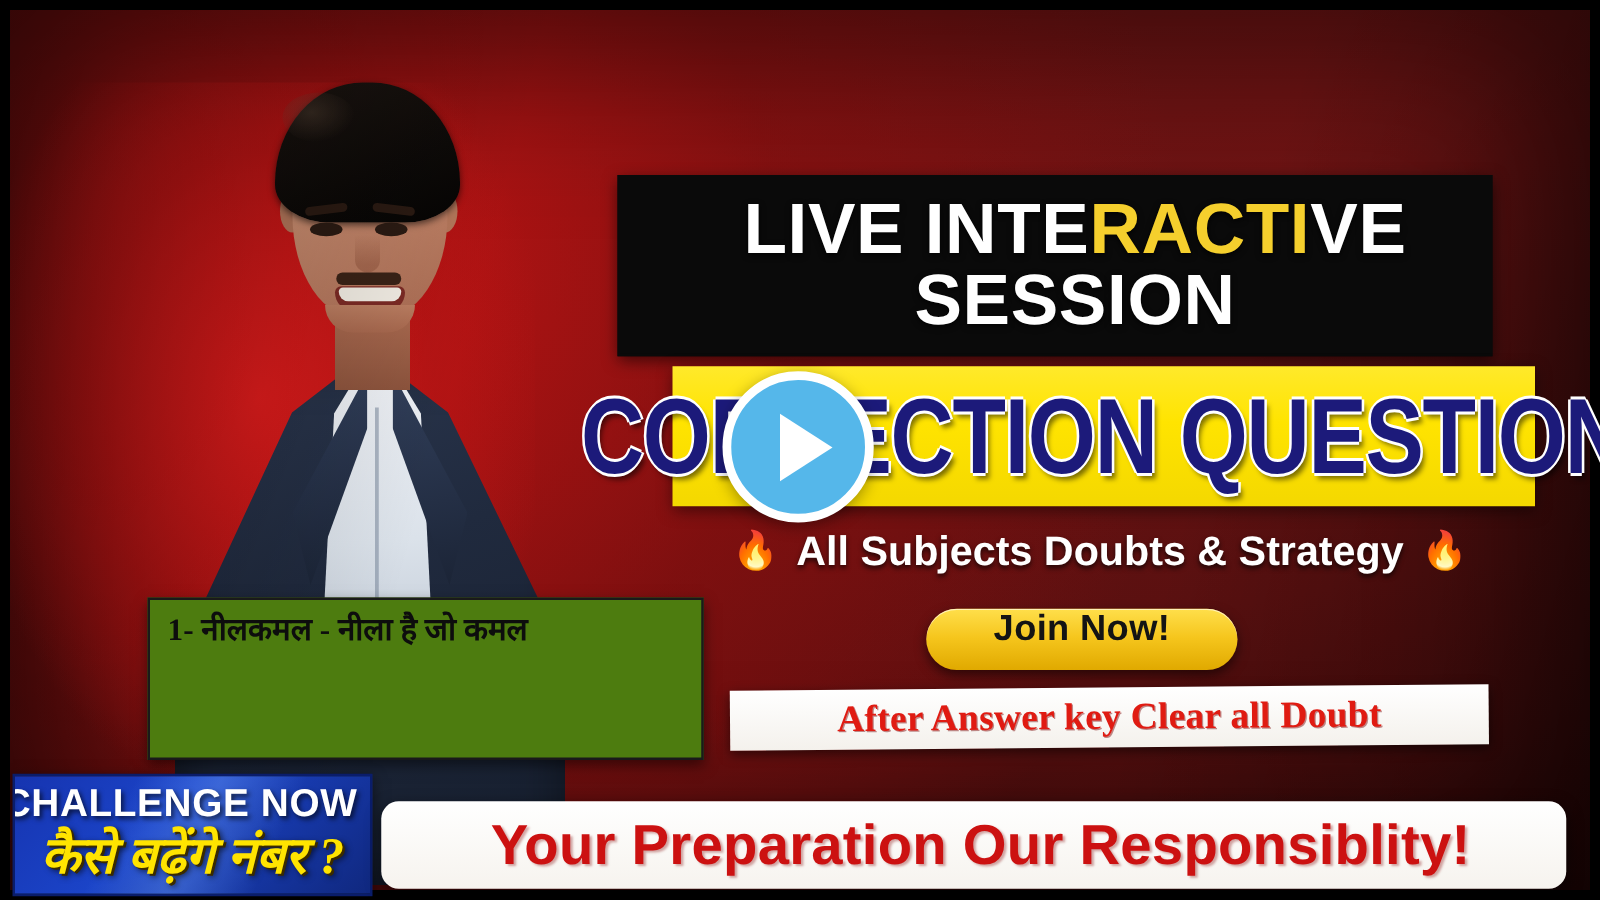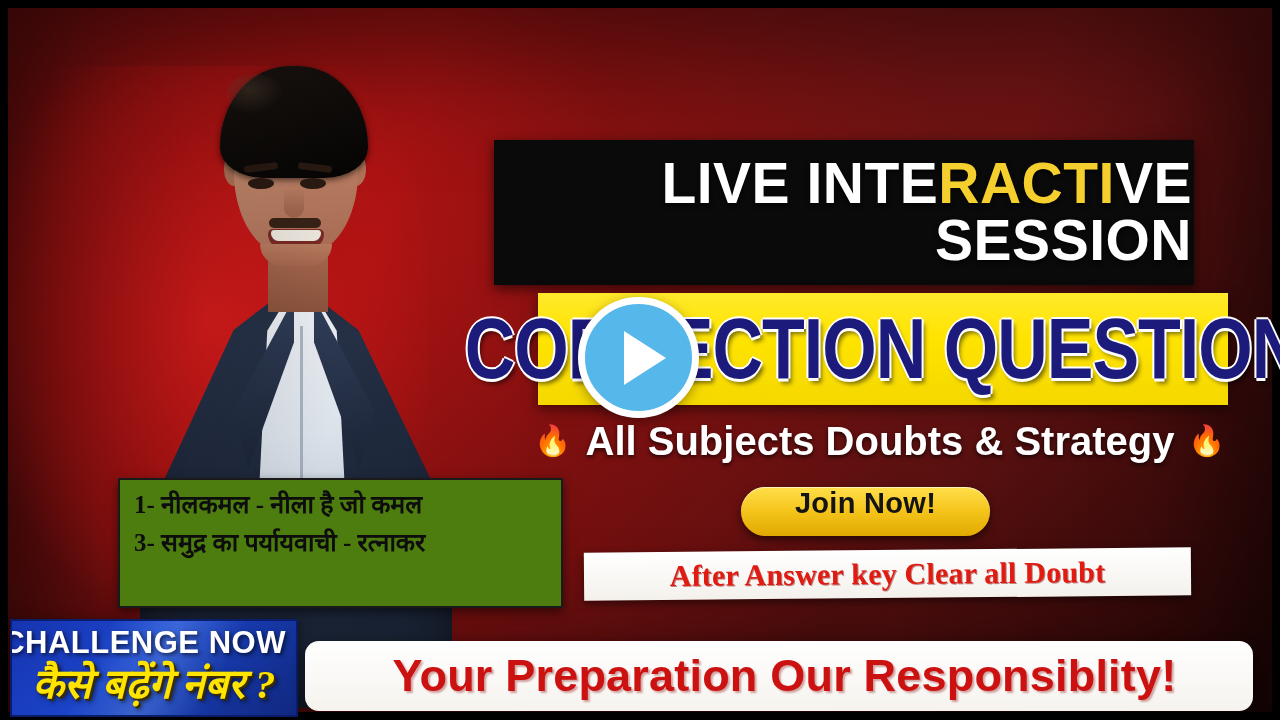--- a/index.html
+++ b/index.html
@@ -158,21 +158,21 @@
     text-shadow:3px 3px 0 #6b5200, 5px 5px 7px rgba(0,0,0,0.8);
     white-space:nowrap; line-height:1;
   }
 
   
   .live-box{
     position:absolute; left:494px; top:140px; width:700px; height:145px;
     background:#0a0a0a;
     border:2px solid #0a0a0a;
     box-shadow:0 4px 12px rgba(0,0,0,0.6);
-    display:flex; flex-direction:column; align-items:flex-end; justify-content:center;padding-left:32px;
+    display:flex; flex-direction:column; align-items:center; justify-content:center;padding-left:32px;
   }
   .live-l1{
     font-size:57px; font-weight:700; color:#fff; letter-spacing:0.5px;
     line-height:0.98; white-space:nowrap;
     text-shadow:0 2px 5px rgba(0,0,0,0.8);
   }
   .live-l1 .hl{ color:#f5cf2d; }
   .live-l2{
     font-size:57px; font-weight:700; color:#fff; letter-spacing:0.5px;
     line-height:1.02; white-space:nowrap;
@@ -194,21 +194,21 @@
       -2px 0 0 #fff, 2px 0 0 #fff, 0 -2px 0 #fff, 0 2px 0 #fff,
       3px 4px 4px rgba(0,0,0,0.5);
   }
 
   
   .subtitle{
     position:absolute; left:560px; top:418px; width:640px; height:46px;
     display:flex; align-items:center; justify-content:center; gap:14px;
   }
   .subtitle .st-text{
-    font-size:40px; font-weight:700; color:#ffffff; white-space:nowrap;
+    font-size:33px; font-weight:700; color:#ffffff; white-space:nowrap;
     text-shadow:0 2px 4px rgba(0,0,0,0.7);
   }
   .fire{ font-size:30px; line-height:1; }
 
   
   .join-btn{
     position:absolute; left:741px; top:487px; width:249px; height:49px;
     border-radius:26px;
     background:linear-gradient(180deg,#ffdf4b 0%,#f5c51c 48%,#e0a900 100%);
     border:none; cursor:pointer;
@@ -361,21 +361,20 @@
   <div class="join-btn">
     <span>Join Now!</span>
   </div>
 
   <div class="answer-band">
     <span>After Answer key Clear all Doubt</span>
   </div>
 
   <div class="notes">
     <div class="ln">1- नीलकमल - नीला है जो कमल</div>
-    <div class="ln">3- समुद्र का पर्यायवाची - रत्नाकर</div>
   </div>
 
   <div class="challenge">
     <div class="ch-l1">CHALLENGE NOW !</div>
     <div class="ch-l2">कैसे बढ़ेंगे नंबर ?</div>
   </div>
 
   <div class="tagline">
     <span>Your Preparation Our Responsiblity!</span>
   </div>

